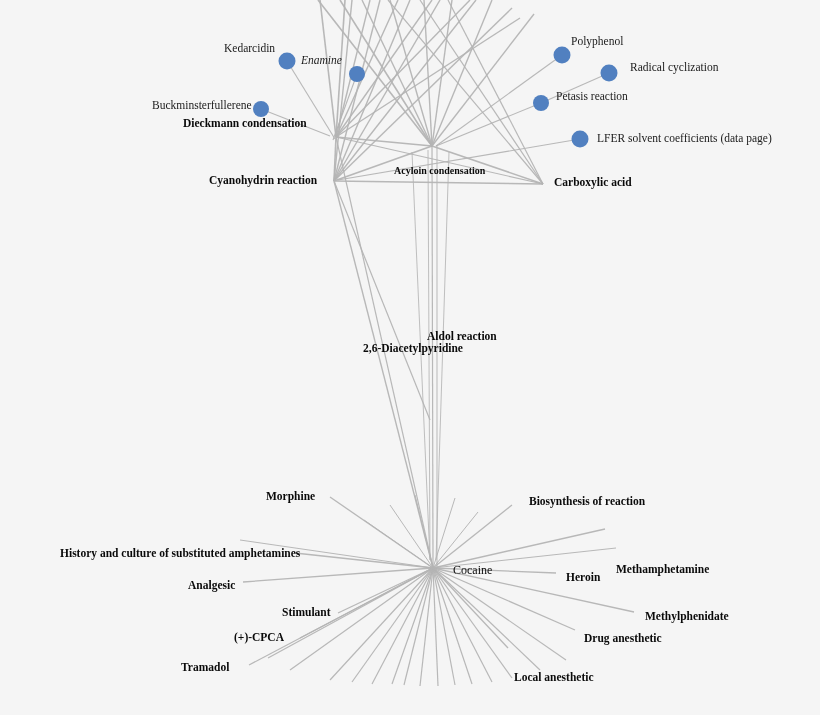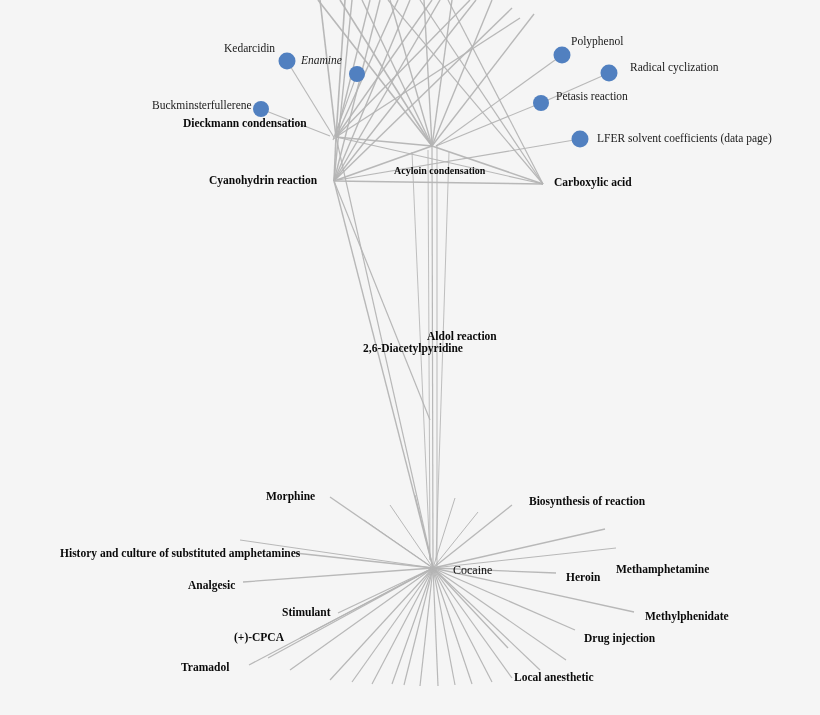--- a/index.html
+++ b/index.html
@@ -174,20 +174,20 @@
       <div class="label label-bold" style="left: 363px; top: 343px;">2,6-Diacetylpyridine</div>
       <div class="label label-bold" style="left: 266px; top: 491px;">Morphine</div>
       <div class="label label-bold" style="left: 529px; top: 496px;">Biosynthesis of reaction</div>
       <div class="label label-bold" style="left: 616px; top: 552px; margin-top: 12px;">Methamphetamine</div>
       <div class="label label-bold" style="left: 60px; top: 548px;">History and culture of substituted amphetamines</div>
       <div class="label label-bold" style="left: 566px; top: 572px;">Heroin</div>
       <div class="label label-bold" style="left: 188px; top: 580px;">Analgesic</div>
       <div class="label label-bold" style="left: 282px; top: 607px; text-align: center;">Stimulant</div>
       <div class="label label-bold" style="left: 645px; top: 611px;">Methylphenidate</div>
       <div class="label label-bold" style="left: 234px; top: 632px;">(+)-CPCA</div>
-      <div class="label label-bold" style="left: 584px; top: 633px;">Drug injection</div>
+      <div class="label label-bold" style="left: 584px; top: 633px;">Drug anesthetic</div>
       <div class="label label-bold" style="left: 514px; top: 644px; margin-top: 28px;">Local anesthetic</div>
       <div class="label label-bold" style="left: 181px; top: 662px;">Tramadol</div>
       <div class="label label-small-bold" style="left: 413px; top: 564px;">Cocaine</div>
       <div class="label label-tiny-bold" style="left: 394px; top: 166px;">Acyloin condensation</div>
     </div>
 
 </div>
 
 </body></html>

